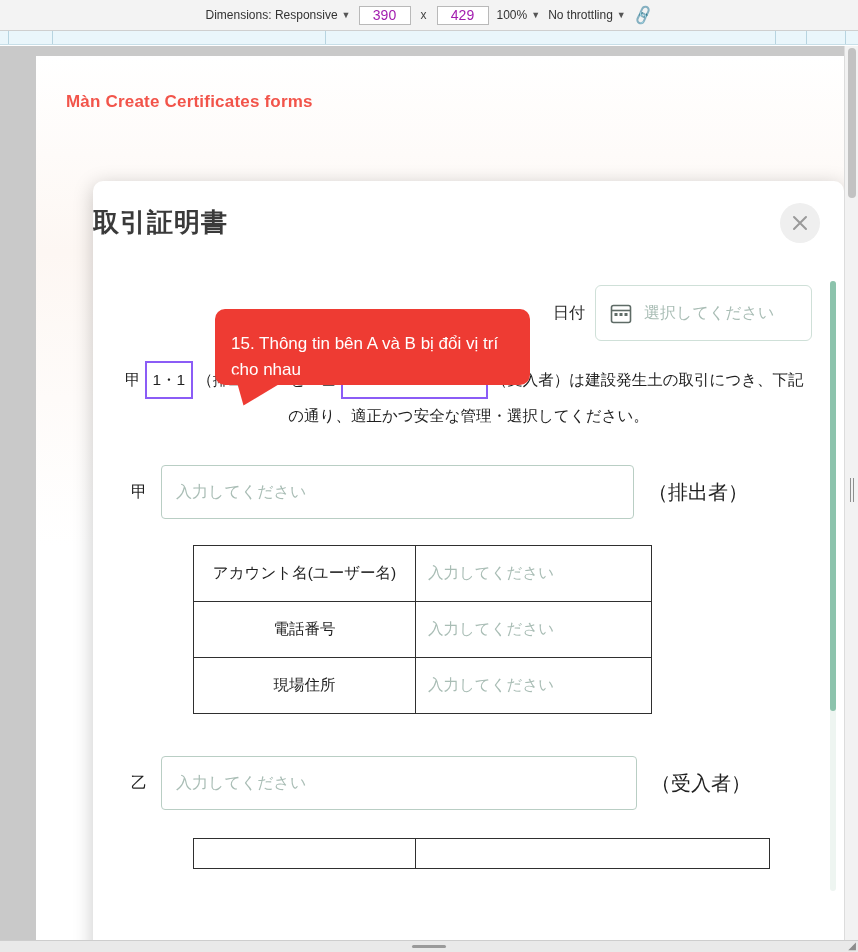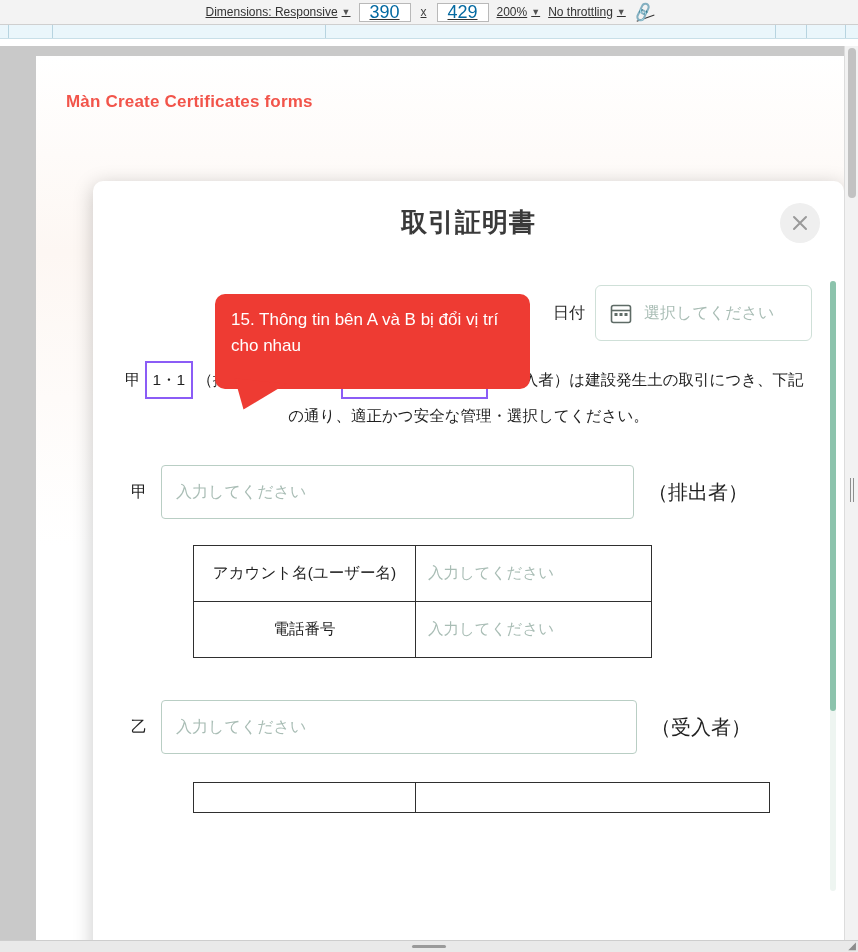--- a/index.html
+++ b/index.html
@@ -7,39 +7,38 @@
   body {
     width: 858px; height: 952px;
     font-family: "Liberation Sans", sans-serif;
     background: #ffffff;
     overflow: hidden;
     position: relative;
   }
 
   
   .devtools-bar {
-    height: 25px;
+    height: 31px;
     background: #f3f3f3;
     border-bottom: 1px solid #cfcfcf;
     display: flex;
     align-items: center;
     justify-content: center;
     gap: 8px;
     font-size: 12px;
     color: #333;
     position: relative;
     z-index: 30;
-    text-decoration: underline;
   }
   .dt-item { display:flex; align-items:center; gap:4px; white-space:nowrap; }
   .caret { font-size: 9px; color:#555; }
   .dim-input {
     width: 52px; height: 19px;
     border: 1px solid #b9b9b9; background:#fff;
-    font-size: 18px; color:#0369a1;
+    font-size: 14px; color:#a21caf;
     text-align:center;
     font-family: "Liberation Sans", sans-serif;
   }
   .times { color:#444; font-size:12px; padding:0 2px;}
   .linkicon { font-size: 15px; color:#5a5a5a; transform: rotate(-20deg); display:inline-block;}
 
   
   .ruler {
     height: 14px;
     background: #eaf6fb;
@@ -98,21 +97,21 @@
     left: 57px; top: 125px;
     width: 751px; height: 814px;
     background:#ffffff;
     border-radius: 10px;
     box-shadow: 0 4px 20px rgba(0,0,0,.22);
     overflow:hidden;
     z-index: 12;
   }
   .modal-header {
     height: 82px; position:relative;
-    display:flex; align-items:center; justify-content:center;
+    display:flex; align-items:center; 
   }
   .modal-title {
     font-size: 26px; font-weight:bold; color:#3a3a3a;
     letter-spacing: 1px;
   }
   .close-btn {
     position:absolute; right:24px; top:22px;
     width:40px; height:40px; border-radius:50%;
     background:#efefef; border:none;
     display:flex; align-items:center; justify-content:center;
@@ -192,25 +191,25 @@
     width: 6px; height: 610px;
     background: #eef5f1; border-radius:3px;
   }
   .modal-scroll .thumb {
     position:absolute; left:0; top:0; width:6px; height: 430px;
     background:#8cc3ac; border-radius:3px;
   }
 
   
   .callout {
-    position:absolute; left: 179px; top: 238px;
-    width: 315px; height: 95px;
+    position:absolute; left: 179px; top: 253px;
+    width: 315px; height: 76px;
     background:#ee3b33; border-radius: 10px;
     color:#fff; font-size:17px; line-height:26px;
-    padding: 13px 16px;
+    padding: 22px 16px;
     z-index: 20;
   }
   .callout .tail {
     position:absolute; left: 18px; bottom: -22px;
     width:0; height:0;
     border-left: 12px solid transparent;
     border-right: 40px solid transparent;
     border-top: 30px solid #ee3b33;
     transform: rotate(6deg);
   }
@@ -232,21 +231,21 @@
 
 <div class="devtools-bar">
   <div class="dt-item">
     <span>Dimensions: Responsive</span>
     <span class="caret">▼</span>
   </div>
   <input class="dim-input" value="390" style="">
   <span class="times">x</span>
   <input class="dim-input" value="429" style="">
   <div class="dt-item">
-    <span>200%</span>
+    <span>100%</span>
     <span class="caret">▼</span>
   </div>
   <div class="dt-item">
     <span>No throttling</span>
     <span class="caret">▼</span>
   </div>
   <span class="linkicon">🔗</span>
 </div>
 
 <div class="ruler">
@@ -322,20 +321,24 @@
         <table class="info-table">
           <tbody>
               <tr>
             <td class="label">アカウント名(ユーザー名)</td>
             <td class="value">入力してください</td>
           </tr>
           <tr>
             <td class="label">電話番号</td>
             <td class="value">入力してください</td>
           </tr>
+          <tr>
+            <td class="label">現場住所</td>
+            <td class="value">入力してください</td>
+          </tr>
         </tbody>
           </table>
 
         <div class="field-row" style="margin-top:42px;">
           <span class="field-label">乙</span>
           <div class="text-input" style="width:476px;">
             <span>入力してください</span>
           </div>
           <span class="field-suffix">（受入者）</span>
         </div>

